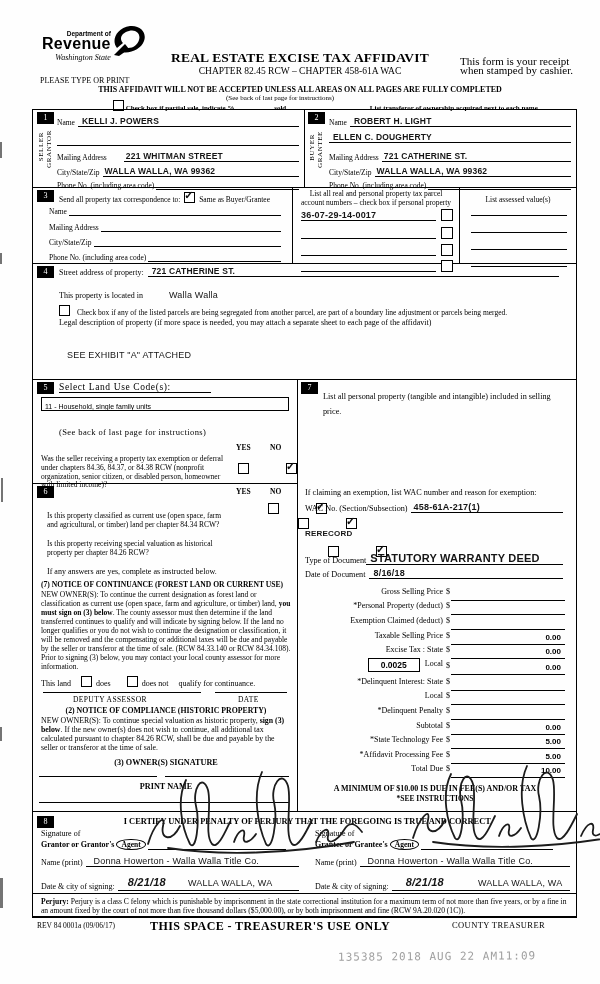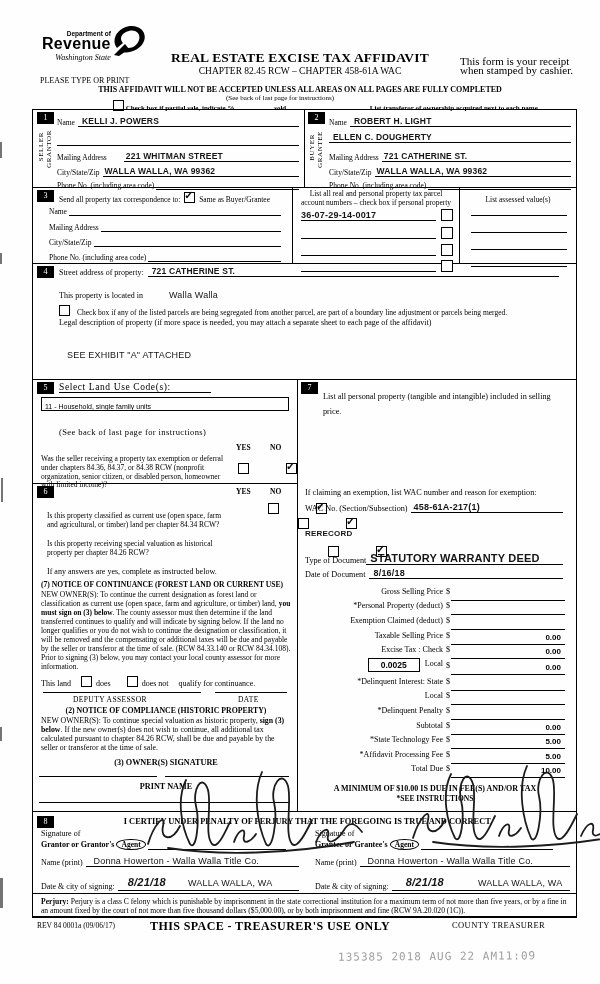--- a/index.html
+++ b/index.html
@@ -283,21 +283,21 @@
         <span class="fee-label">Exemption Claimed (deduct)</span>
           <span class="fee-dollar">$</span>
           <span class="fee-line"><span class="fee-value"></span></span>
       </div>
       <div class="fee-row">
         <span class="fee-label">Taxable Selling Price</span>
           <span class="fee-dollar">$</span>
           <span class="fee-line"><span class="fee-value">0.00</span></span>
       </div>
       <div class="fee-row">
-        <span class="fee-label">Excise Tax : Check</span>
+        <span class="fee-label">Excise Tax : State</span>
           <span class="fee-dollar">$</span>
           <span class="fee-line"><span class="fee-value">0.00</span></span>
       </div>
       <div class="fee-row" style="height:17px">
         <span class="fee-label"><span class="ratebox">0.0025</span><span>Local</span></span>
           <span class="fee-dollar">$</span>
           <span class="fee-line"><span class="fee-value">0.00</span></span>
       </div>
       <div class="fee-row">
         <span class="fee-label">*Delinquent Interest: State</span>

